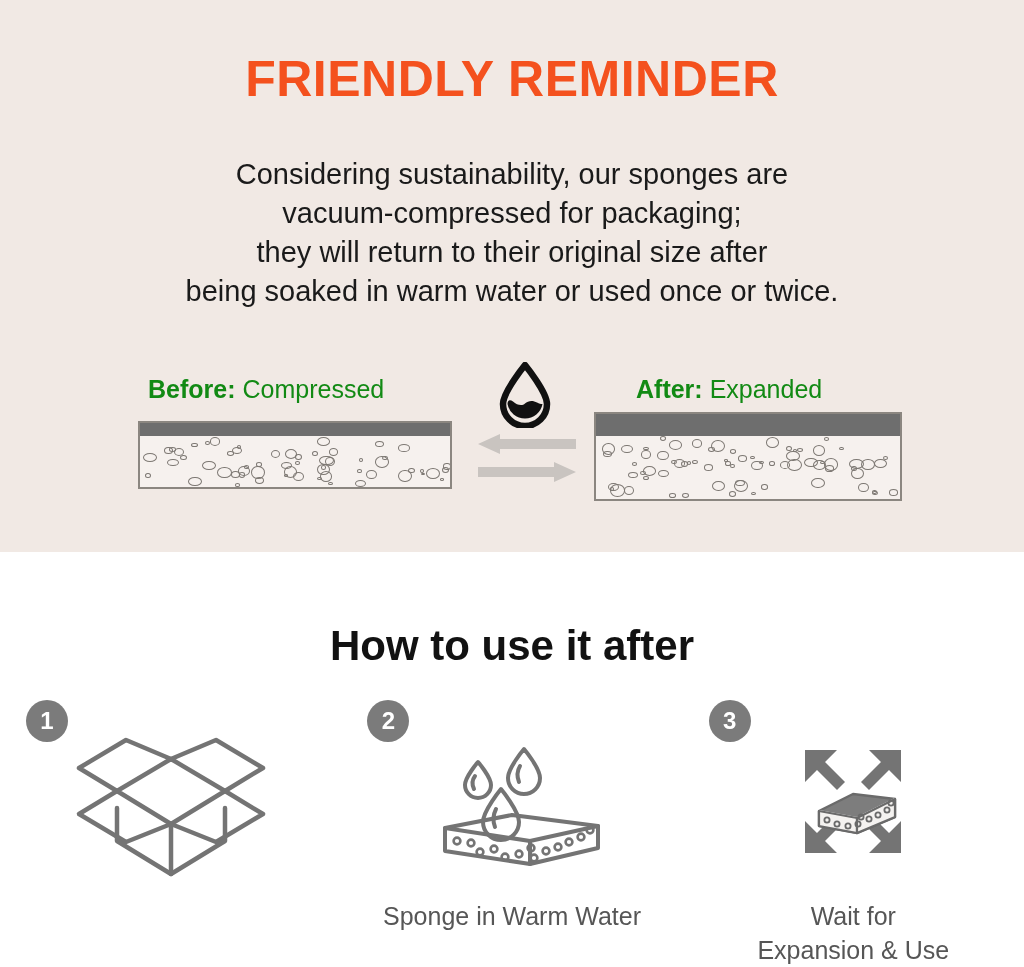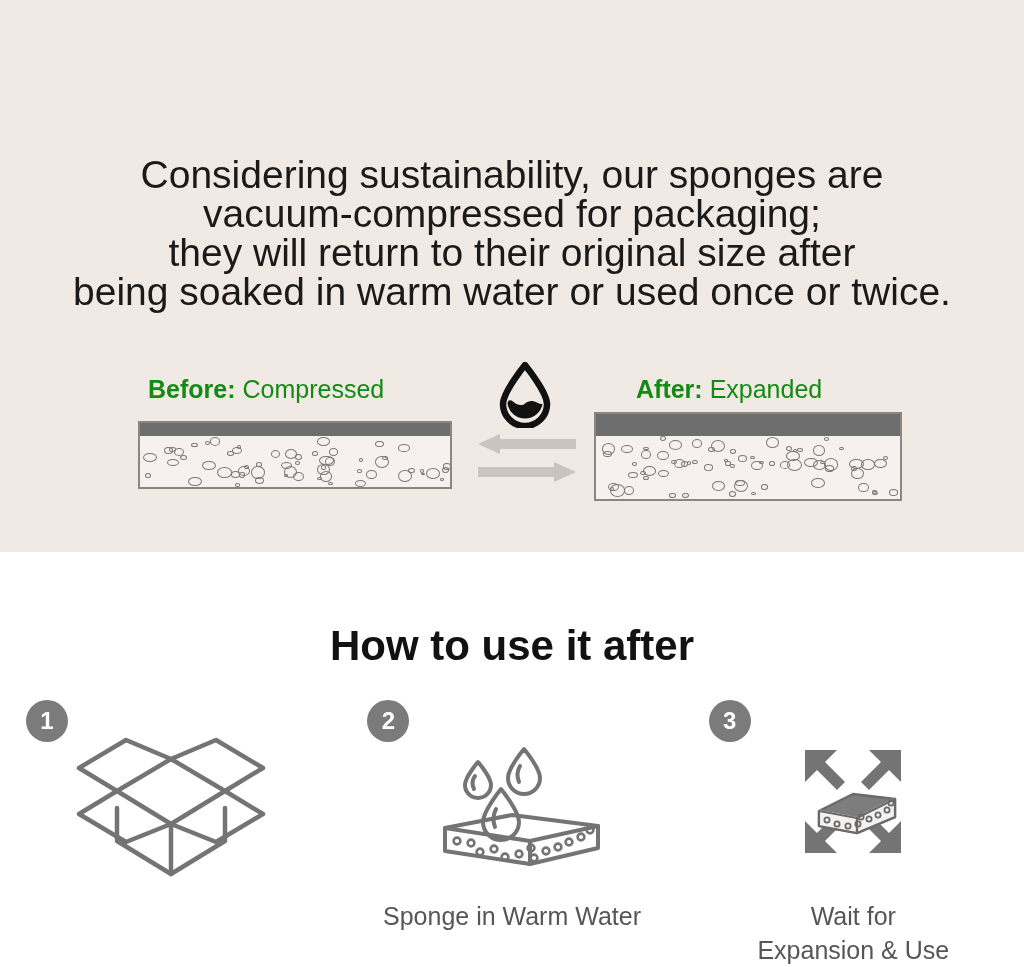--- a/index.html
+++ b/index.html
@@ -41,21 +41,21 @@
     color: #f4511e;
     font-family: "Liberation Sans", sans-serif;
   }
 
   .reminder-body {
     position: absolute;
     left: 0;
     top: 155px;
     width: 1024px;
     text-align: center;
-    font-size: 39px;
+    font-size: 29px;
     line-height: 39px;
     color: #1a1a1a;
     font-family: "Liberation Sans", sans-serif;
   }
   .reminder-body div { white-space: nowrap; }
 
   
   .ba-label {
     position: absolute;
     font-size: 25px;
@@ -189,20 +189,21 @@
   }
   .step-caption div { white-space: nowrap; }
 </style>
 </head>
 <body>
 
 <div class="page">
 
   <div class="reminder-panel">
 
+    <div class="reminder-title">FRIENDLY REMINDER</div>
 
     <div class="reminder-body">
       <div>Considering sustainability, our sponges are</div>
       <div>vacuum-compressed for packaging;</div>
       <div>they will return to their original size after</div>
       <div>being soaked in warm water or used once or twice.</div>
     </div>
 
     <div class="ba-label label-before">
       <span class="strong">Before:</span>

